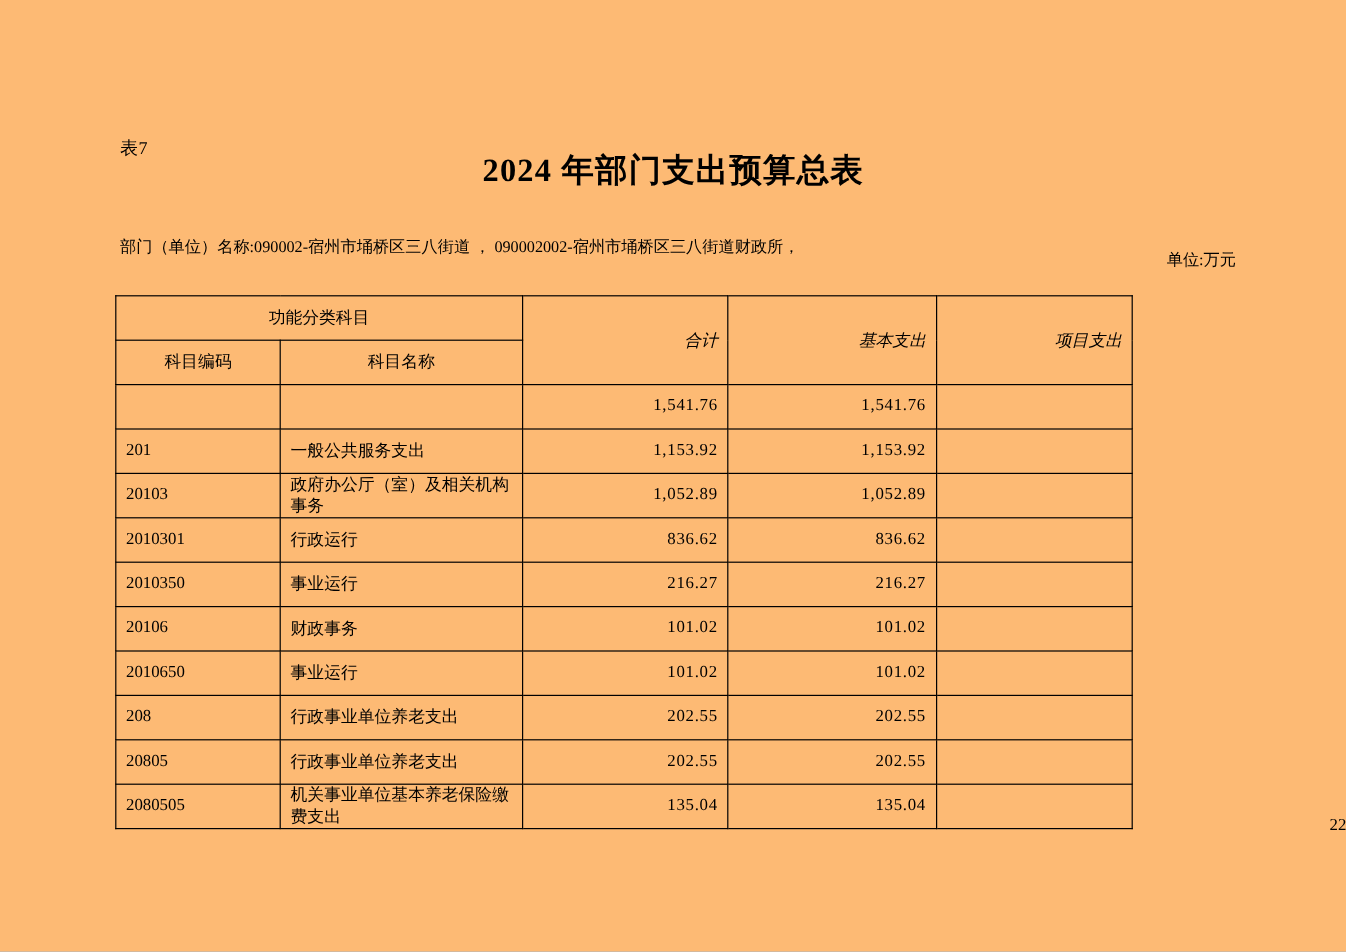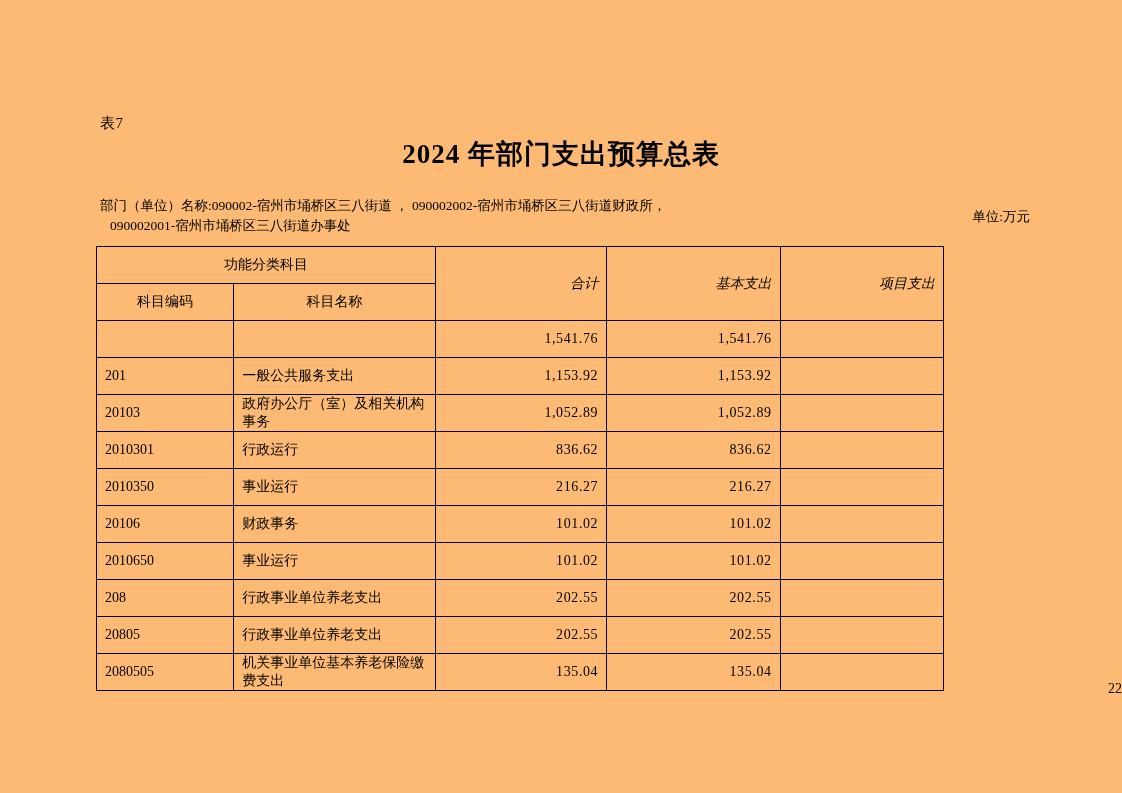--- a/index.html
+++ b/index.html
@@ -23,21 +23,21 @@
     left: 100px;
     top: 114px;
     font-size: 15px;
     color: #000;
     letter-spacing: 0.5px;
   }
   .doc-title {
     position: absolute;
     left: 0;
     right: 0;
-    top: 136px;
+    top: 124px;
     text-align: center;
     font-family: "Liberation Serif", "DejaVu Serif", serif;
     font-size: 27px;
     font-weight: bold;
     letter-spacing: 1px;
     color: #000;
   }
   .dept-line {
     position: absolute;
     left: 100px;
@@ -130,21 +130,20 @@
 <body>
 
 <div class="page">
 
   <div class="sheet-label">表7</div>
 
   <div class="doc-title">2024 年部门支出预算总表</div>
 
   <div class="dept-line">
     <span>部门（单位）名称:090002-宿州市埇桥区三八街道 ， 090002002-宿州市埇桥区三八街道财政所，</span>
-    <span class="line2">090002001-宿州市埇桥区三八街道办事处</span>
   </div>
 
   <div class="unit-note">单位:万元</div>
 
   <table class="budget">
     <colgroup>
       <col class="col-code">
       <col class="col-name">
       <col class="col-total">
       <col class="col-basic">

